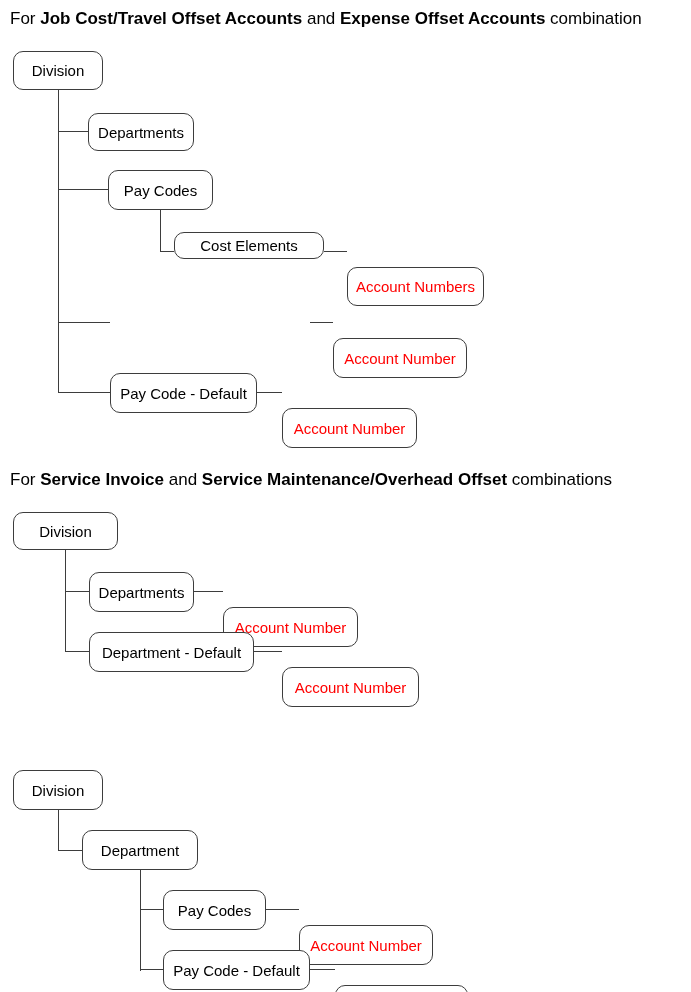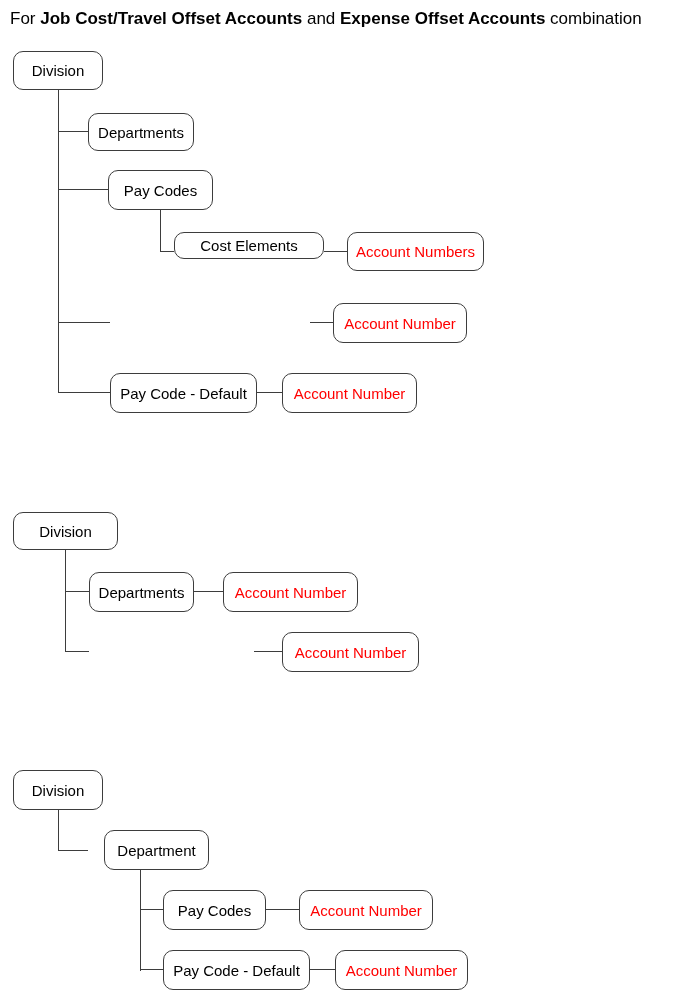--- a/index.html
+++ b/index.html
@@ -35,21 +35,21 @@
     border-radius: 10px;
     background: var(--background);
     display: flex;
     align-items: center;
     justify-content: center;
     font-size: 15px;
     color: var(--label-text);
     white-space: nowrap;
     text-align: center;
   }
-  .node.red { color: var(--account-text); }
+  .node.red { color: var(--account-text); margin-top: 35px; }
   .hline {
     position: absolute;
     height: 0;
     border-top: 1.5px solid var(--connector);
   }
   .vline {
     position: absolute;
     width: 0;
     border-left: 1.5px solid var(--connector);
   }
@@ -92,53 +92,59 @@
   <div class="node red" style="left:333px;top:303px;width:134px;height:40px">
       <span>Account Number</span>
     </div>
   <div class="node" style="left:110px;top:373px;width:147px;height:40px">
       <span>Pay Code - Default</span>
     </div>
   <div class="node red" style="left:282px;top:373px;width:135px;height:40px">
       <span>Account Number</span>
     </div>
 
+  <div class="heading" style="top:468px">
+    <span>For </span><b>Service Invoice</b><span> and </span><b>Service Maintenance/Overhead Offset</b><span> combinations</span>
+  </div>
 
   <div class="vline" style="left:65px;top:550px;height:102px"></div>
   <div class="hline" style="left:65px;top:591px;width:24px"></div>
   <div class="hline" style="left:194px;top:591px;width:29px"></div>
   <div class="hline" style="left:65px;top:651px;width:24px"></div>
   <div class="hline" style="left:254px;top:651px;width:28px"></div>
 
   <div class="node" style="left:13px;top:512px;width:105px;height:38px">
       <span>Division</span>
     </div>
   <div class="node" style="left:89px;top:572px;width:105px;height:40px">
       <span>Departments</span>
     </div>
   <div class="node red" style="left:223px;top:572px;width:135px;height:40px">
       <span>Account Number</span>
+    </div>
+  <div class="node" style="left:89px;top:632px;width:165px;height:40px">
+      <span>Department - Default</span>
     </div>
   <div class="node red" style="left:282px;top:632px;width:137px;height:40px">
       <span>Account Number</span>
     </div>
 
 
   <div class="vline" style="left:58px;top:810px;height:41px"></div>
   <div class="hline" style="left:58px;top:850px;width:30px"></div>
   <div class="vline" style="left:140px;top:870px;height:101px"></div>
   <div class="hline" style="left:140px;top:909px;width:23px"></div>
   <div class="hline" style="left:266px;top:909px;width:33px"></div>
   <div class="hline" style="left:140px;top:969px;width:23px"></div>
   <div class="hline" style="left:310px;top:969px;width:25px"></div>
 
   <div class="node" style="left:13px;top:770px;width:90px;height:40px">
       <span>Division</span>
     </div>
-  <div class="node" style="left:104px;top:830px;width:105px;height:40px">
+  <div class="node" style="left:82px;top:830px;width:116px;height:40px">
       <span>Department</span>
     </div>
   <div class="node" style="left:163px;top:890px;width:103px;height:40px">
       <span>Pay Codes</span>
     </div>
   <div class="node red" style="left:299px;top:890px;width:134px;height:40px">
       <span>Account Number</span>
     </div>
   <div class="node" style="left:163px;top:950px;width:147px;height:40px">
       <span>Pay Code - Default</span>

